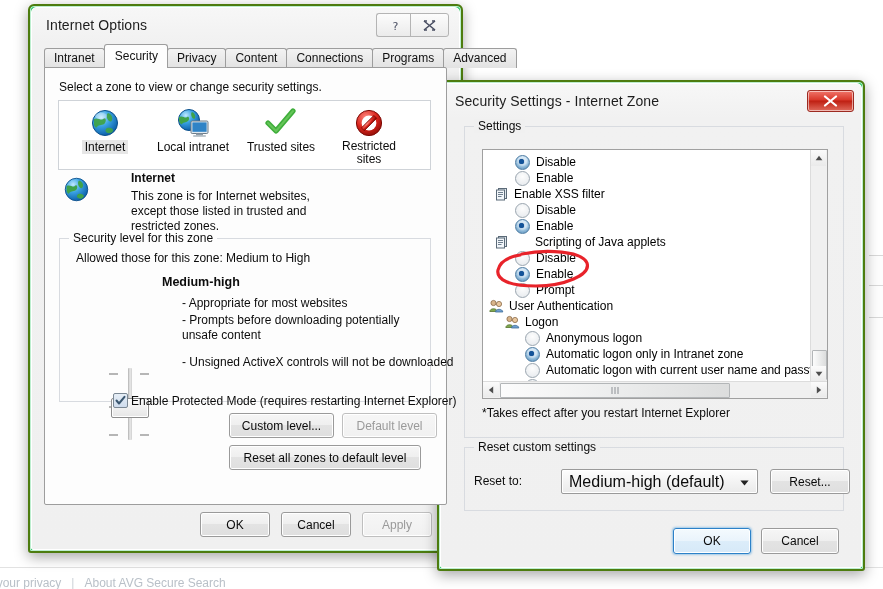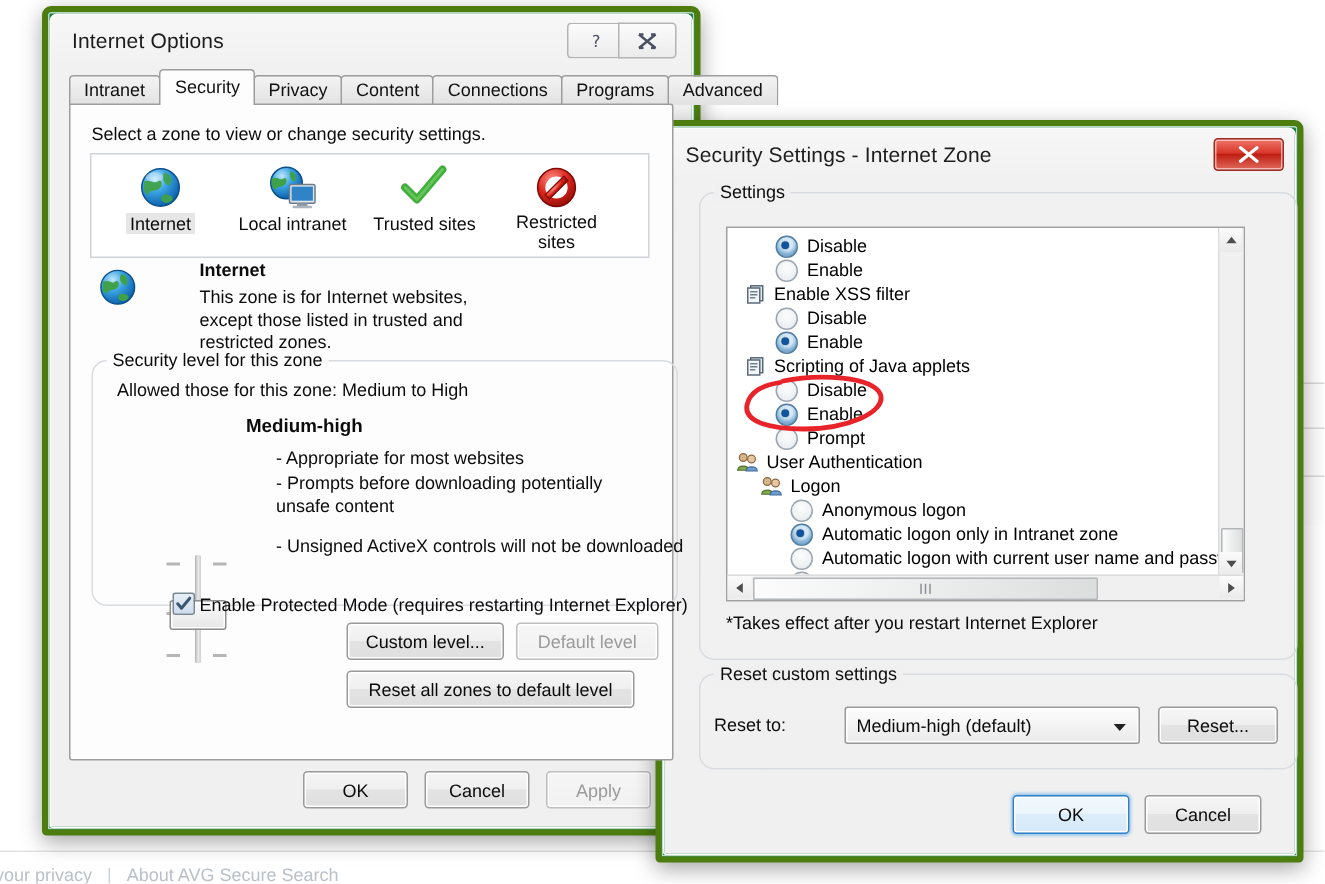--- a/index.html
+++ b/index.html
@@ -14,22 +14,22 @@
   #bg-page{position:absolute;inset:0;background:#fff;}
   #bg-divider{position:absolute;left:0;top:567px;width:883px;height:1px;background:#e2e2e2;}
   #bg-footer{position:absolute;left:-10px;top:576px;width:420px;font-size:12px;color:#b9c0c8;white-space:nowrap;}
   #bg-footer .sep{color:#ccd2d8;padding:0 10px;}
   #bg-right-strip{position:absolute;left:869px;top:255px;width:14px;height:95px;background:#fdfdfd;}
   #bg-right-strip .ln{position:absolute;left:0;width:14px;height:1px;background:#d8d8d8;}
 
   
   .dlg{
     position:absolute;
-    background:#15803d;
-    border:4px solid #4d7c0f;
+    background:#22c55e;
+    border:2px solid #4d7c0f;
     border-radius:6px 6px 3px 3px;
     box-shadow:0 4px 14px rgba(0,0,0,.35), 0 0 0 1px rgba(255,255,255,.7) inset;
     text-decoration:underline;
   }
   .dlg-inner{
     position:absolute;inset:1px;
     border-radius:5px 5px 2px 2px;
     background:linear-gradient(to bottom,#f7f7f7 0%,#f1f1f1 34px,#f0f0f0 100%);
     border:1px solid #ffffff;
   }
@@ -73,21 +73,21 @@
     box-shadow:0 1px 0 #fdfdfd;
     padding-left:10px;
   }
   .tabpanel{
     position:absolute;left:12px;top:59px;right:12px;bottom:44px;
     background:#fdfdfd;border:1px solid #9d9d9d;border-radius:0 2px 2px 2px;
     z-index:2;
   }
 
   
-  .group{position:absolute;border:1px solid #d8dbe0;border-radius:10px;padding-left:19px;}
+  .group{position:absolute;border:1px solid #d8dbe0;border-radius:0;}
   .group>.legend{
     position:absolute;top:-8px;left:9px;background:#fdfdfd;padding:0 4px;
     font-size:12px;color:#0c0c0c;white-space:nowrap;
   }
   .group.onGray>.legend{background:#f0f0f0;}
 
   .lbl{position:absolute;font-size:12px;color:#0c0c0c;white-space:nowrap;}
   .lbl.wrap{white-space:normal;}
 
   
@@ -142,21 +142,21 @@
   .sb-v{position:absolute;right:0;top:0;width:16px;bottom:0;background:#f0f0f0;border-left:1px solid #dcdcdc;}
   .sb-h{position:absolute;left:0;right:0;bottom:0;height:16px;background:#f0f0f0;border-top:1px solid #dcdcdc;}
   .sb-btn{position:absolute;background:linear-gradient(to bottom,#fbfbfb,#eaeaea);
     display:flex;align-items:center;justify-content:center;}
   .sb-thumb{position:absolute;background:linear-gradient(to right,#fcfcfc,#eceded,#dcdddd);
     border:1px solid #b3b6b8;border-radius:1px;}
 
   
   .combo{position:absolute;background:linear-gradient(to bottom,#fdfdfd,#eaeaea);
     border:1px solid #9a9a9a;border-radius:2px;display:flex;align-items:center;
-    font-size:12px;color:#0b0b0b;box-shadow:0 0 0 1px #fff inset;}
+    font-size:16px;color:#0b0b0b;box-shadow:0 0 0 1px #fff inset;}
   .combo .ctext{padding-left:7px;}
   .combo .carrow{position:absolute;right:8px;top:50%;margin-top:-2px;}
 
   
   #annot{position:absolute;left:494px;top:248px;width:100px;height:44px;pointer-events:none;}
 </style>
 </head>
 <body>
 
 <div id="bg-page"></div>
@@ -351,21 +351,21 @@
           </div>
           <div class="row" style="top:52px;padding-left:32px;">
             <span class="radio"></span>
             <span>Disable</span>
           </div>
           <div class="row" style="top:68px;padding-left:32px;">
             <span class="radio on"></span>
             <span>Enable</span>
           </div>
 
-          <div class="row" style="top:84px;padding-left:12px;">
+          <div class="row" style="top:84px;padding-left:12px;gap:21px;">
             <span class="ricon">
               <svg width="14" height="14" viewBox="0 0 14 14">
                 <rect x="3.5" y="1.5" width="8" height="10" fill="#dfe6ec" stroke="#5b6a78"></rect>
                 <rect x="1.5" y="3" width="8" height="10" fill="#f2f6fa" stroke="#5b6a78"></rect>
                 <path d="M3 5.5h5M3 7.5h5M3 9.5h3.5" stroke="#6f7f8e" stroke-width="1"></path>
               </svg>
             </span>
             <span>Scripting of Java applets</span>
           </div>
           <div class="row" style="top:100px;padding-left:32px;">

